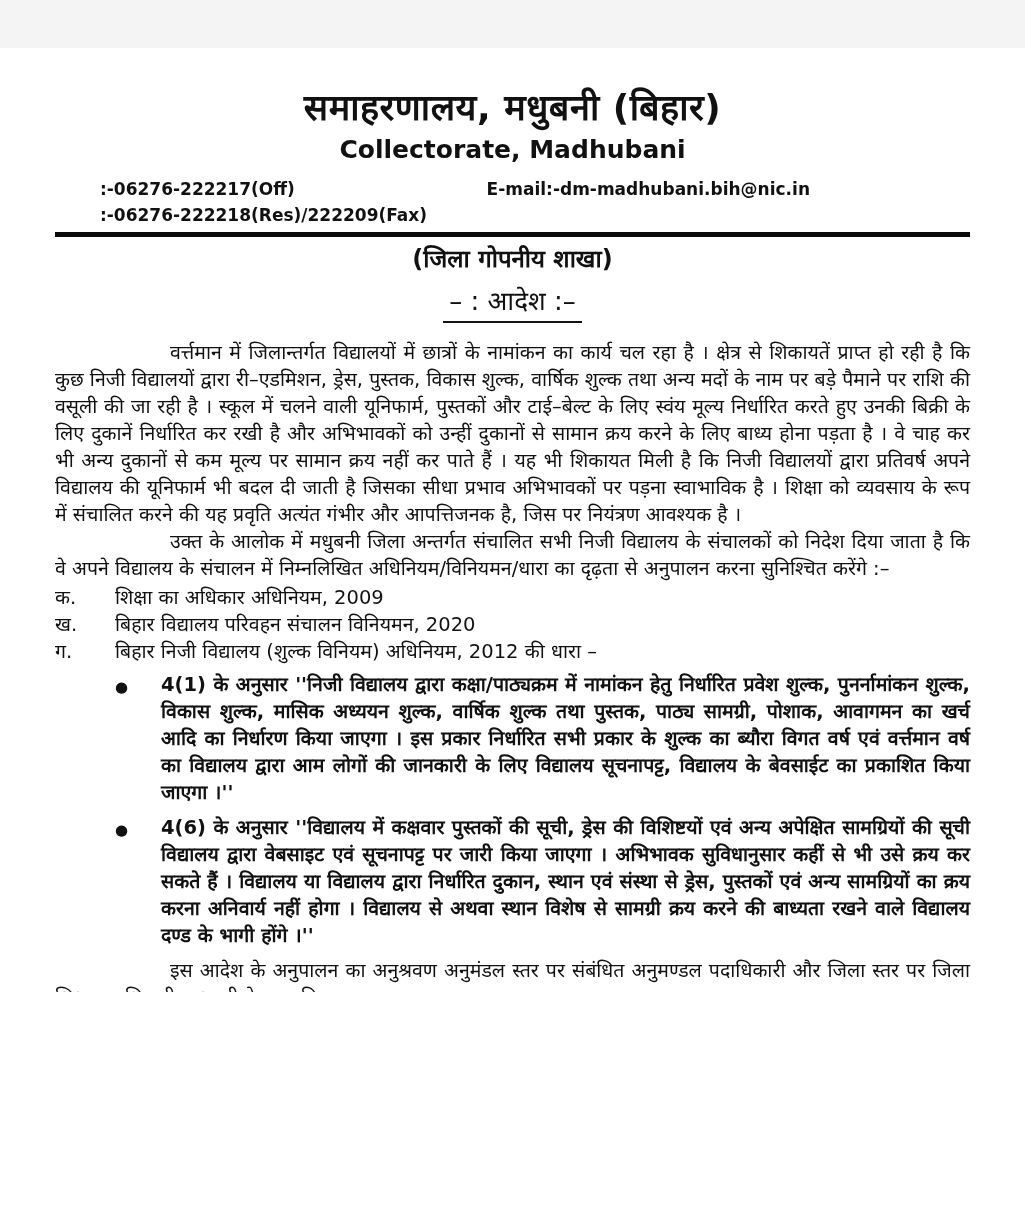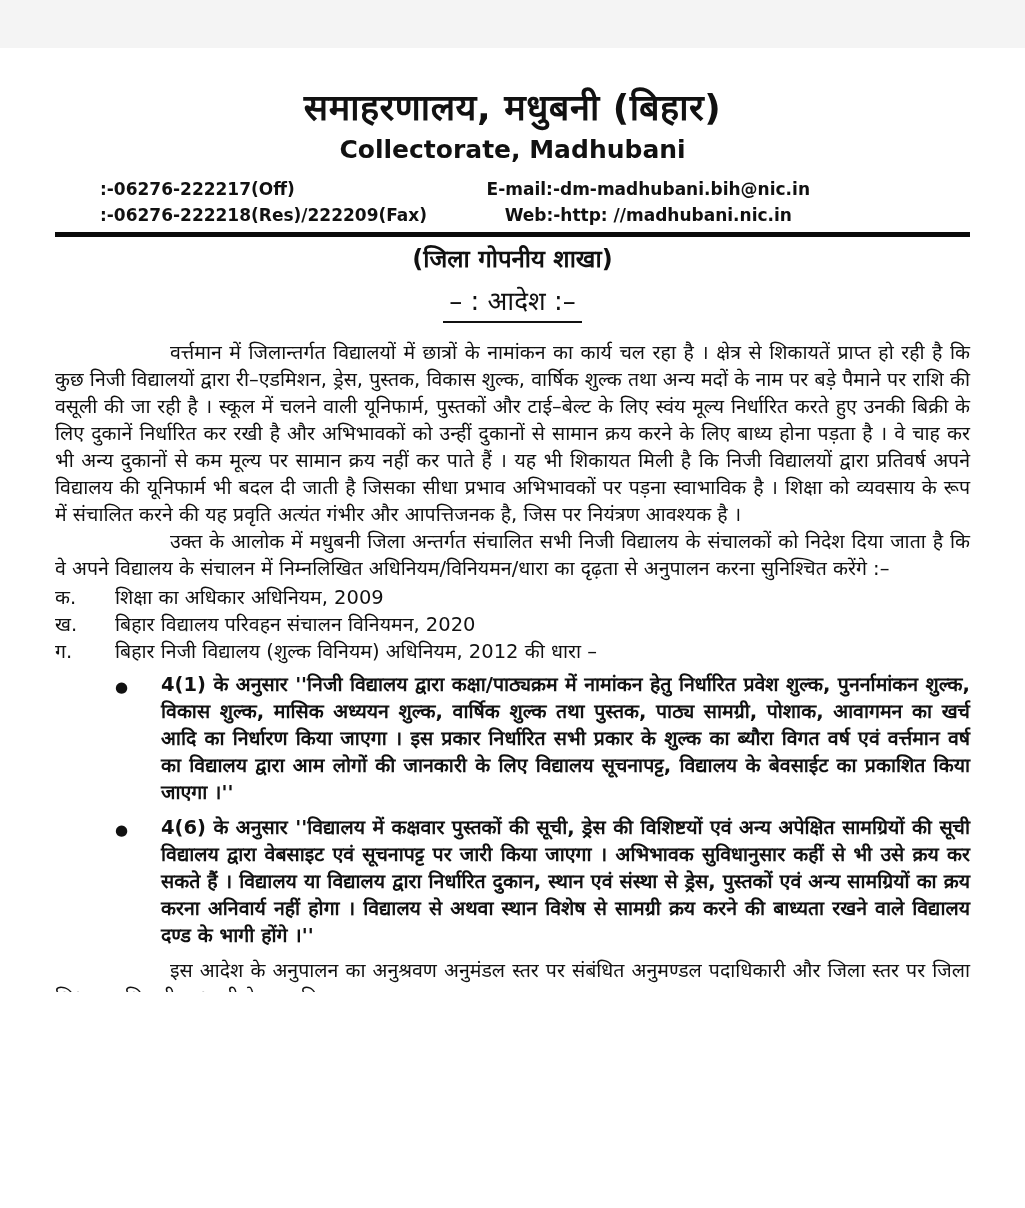--- a/index.html
+++ b/index.html
@@ -126,21 +126,20 @@
     <div class="title-hi">समाहरणालय, मधुबनी (बिहार)</div>
     <div class="subtitle-en">Collectorate, Madhubani</div>
 
     <div class="contact-row">
       <div class="contact-left">
         <div>:-06276-222217(Off)</div>
         <div>:-06276-222218(Res)/222209(Fax)</div>
       </div>
       <div class="contact-right">
         <div>E-mail:-dm-madhubani.bih@nic.in</div>
-        <div>Web:-http: //madhubani.nic.in</div>
       </div>
     </div>
 
     <div class="rule"></div>
 
     <div class="branch-line">(जिला गोपनीय शाखा)</div>
 
     <div class="order-heading-wrap">
       <span class="order-heading">– : आदेश :–</span>
     </div>

